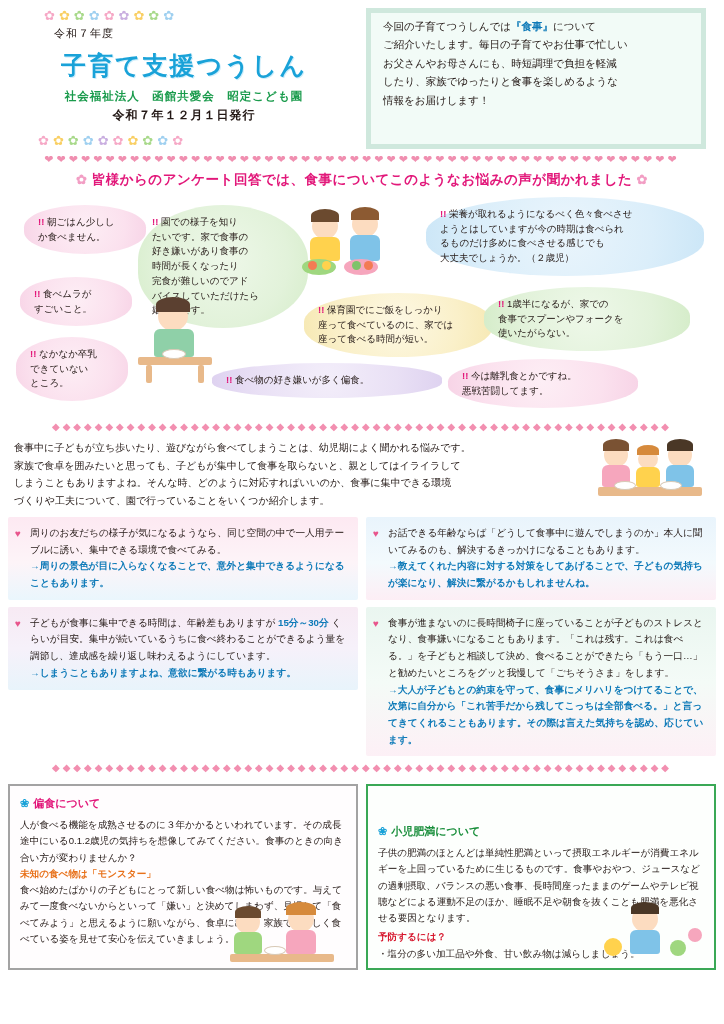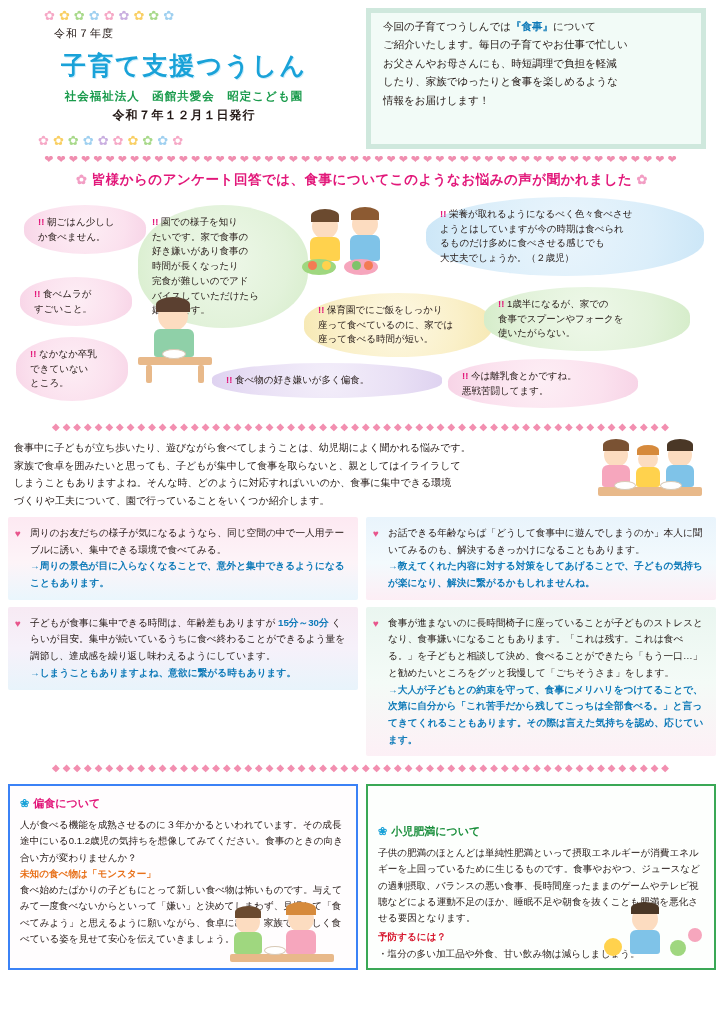--- a/index.html
+++ b/index.html
@@ -115,21 +115,21 @@
   .card.pinkgrad { background: linear-gradient(180deg,#fde9f2 0%, #fdf4f8 55%, #eaf6fd 100%); }
   .card.bluegrad { background: linear-gradient(180deg,#e9f4fc 0%, #f3fafd 55%, #fdeef5 100%); }
   .card.lilacgrad { background: linear-gradient(180deg,#f7eaf4 0%, #f6f1fa 50%, #e8f4fb 100%); }
   .card.mintgrad { background: linear-gradient(180deg,#eaf6f0 0%, #f4fbf7 50%, #fdf0f6 100%); }
   .arrowline { color: #0e7ab8; font-weight: bold; }
   .num-blue { color: #0e7ab8; font-weight: bold; }
 
   
   .bottom { display: flex; gap: 8px; margin: 8px 8px 0 8px; }
   .bbox { width: 50%; padding: 8px 10px 6px 10px; position: relative; font-size: 9.6px; line-height: 1.7; }
-  .bbox.pink { border: 2px solid #3b82f6; background: #fffdfe; }
+  .bbox.pink { border: 2px solid #a3a3a3; background: #fffdfe; }
   .bbox.green { border: 2px solid #3aa856; background: #fdfffd; }
   .bbox-title { font-weight: bold; font-size: 11px; margin-bottom: 4px; }
   .bbox.pink .bbox-title { color: #e2187a; }
   .bbox.green .bbox-title { color: #1a8f3c; margin-top: 28px; }
   .spiral { display: inline-block; color: #19a2d8; margin-right: 4px; font-size: 11px; }
   .orange-b { color: #e8711a; font-weight: bold; }
   .red-b { color: #d6162c; font-weight: bold; }
 
   
   .ill { position: absolute; }

